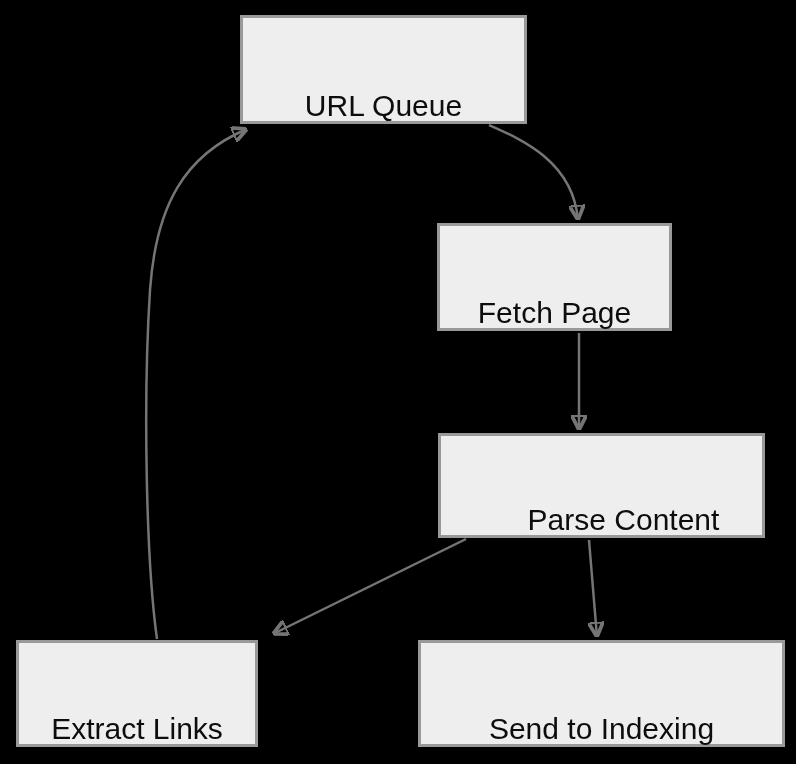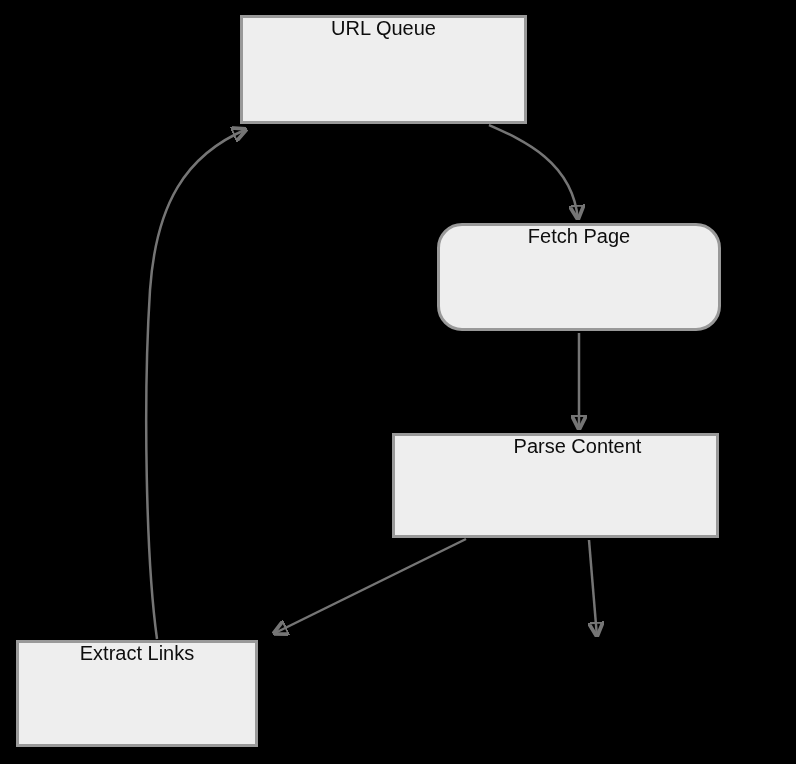--- a/index.html
+++ b/index.html
@@ -17,29 +17,29 @@
     overflow:hidden;
     font-family:"Liberation Sans", sans-serif;
   }
   .edges{position:absolute;left:0;top:0;width:796px;height:764px;}
   .edges path{fill:none;stroke:var(--arrow);stroke-width:2.5px;}
   .node{
     position:absolute;
     box-sizing:border-box;
     background:var(--node-fill);
     border:3px solid var(--node-border);
-    display:flex;align-items:flex-start;justify-content:center;
+    display:flex;align-items:flex-end;justify-content:center;
     color:var(--text);
-    font-size:20px;
+    font-size:30px;
     line-height:1;
     white-space:nowrap;
   }
   .node-url-queue      {left:240px; top:15px;  width:287px; height:109px;}
-  .node-fetch-page     {left:437px; top:223px; width:284px; height:108px;border-radius:25px;}
-  .node-parse-content  {left:392px; top:433px; width:327px; height:105px;padding-left:44px;}
+  .node-fetch-page     {left:437px; top:223px; width:235px; height:108px;}
+  .node-parse-content  {left:438px; top:433px; width:327px; height:105px;padding-left:44px;}
   .node-extract-links  {left:16px;  top:640px; width:242px; height:107px;}
   .node-send-indexing  {left:418px; top:640px; width:367px; height:107px;}
 </style>
 </head>
 <body>
 
 <div class="canvas">
 
   <svg class="edges" viewBox="0 0 796 764" xmlns="http://www.w3.org/2000/svg">
     <defs>
@@ -63,14 +63,17 @@
   </div>
 
   <div class="node node-parse-content">
     <span>Parse Content</span>
   </div>
 
   <div class="node node-extract-links">
     <span>Extract Links</span>
   </div>
 
+  <div class="node node-send-indexing">
+    <span>Send to Indexing</span>
+  </div>
 
 </div>
 
 </body></html>

